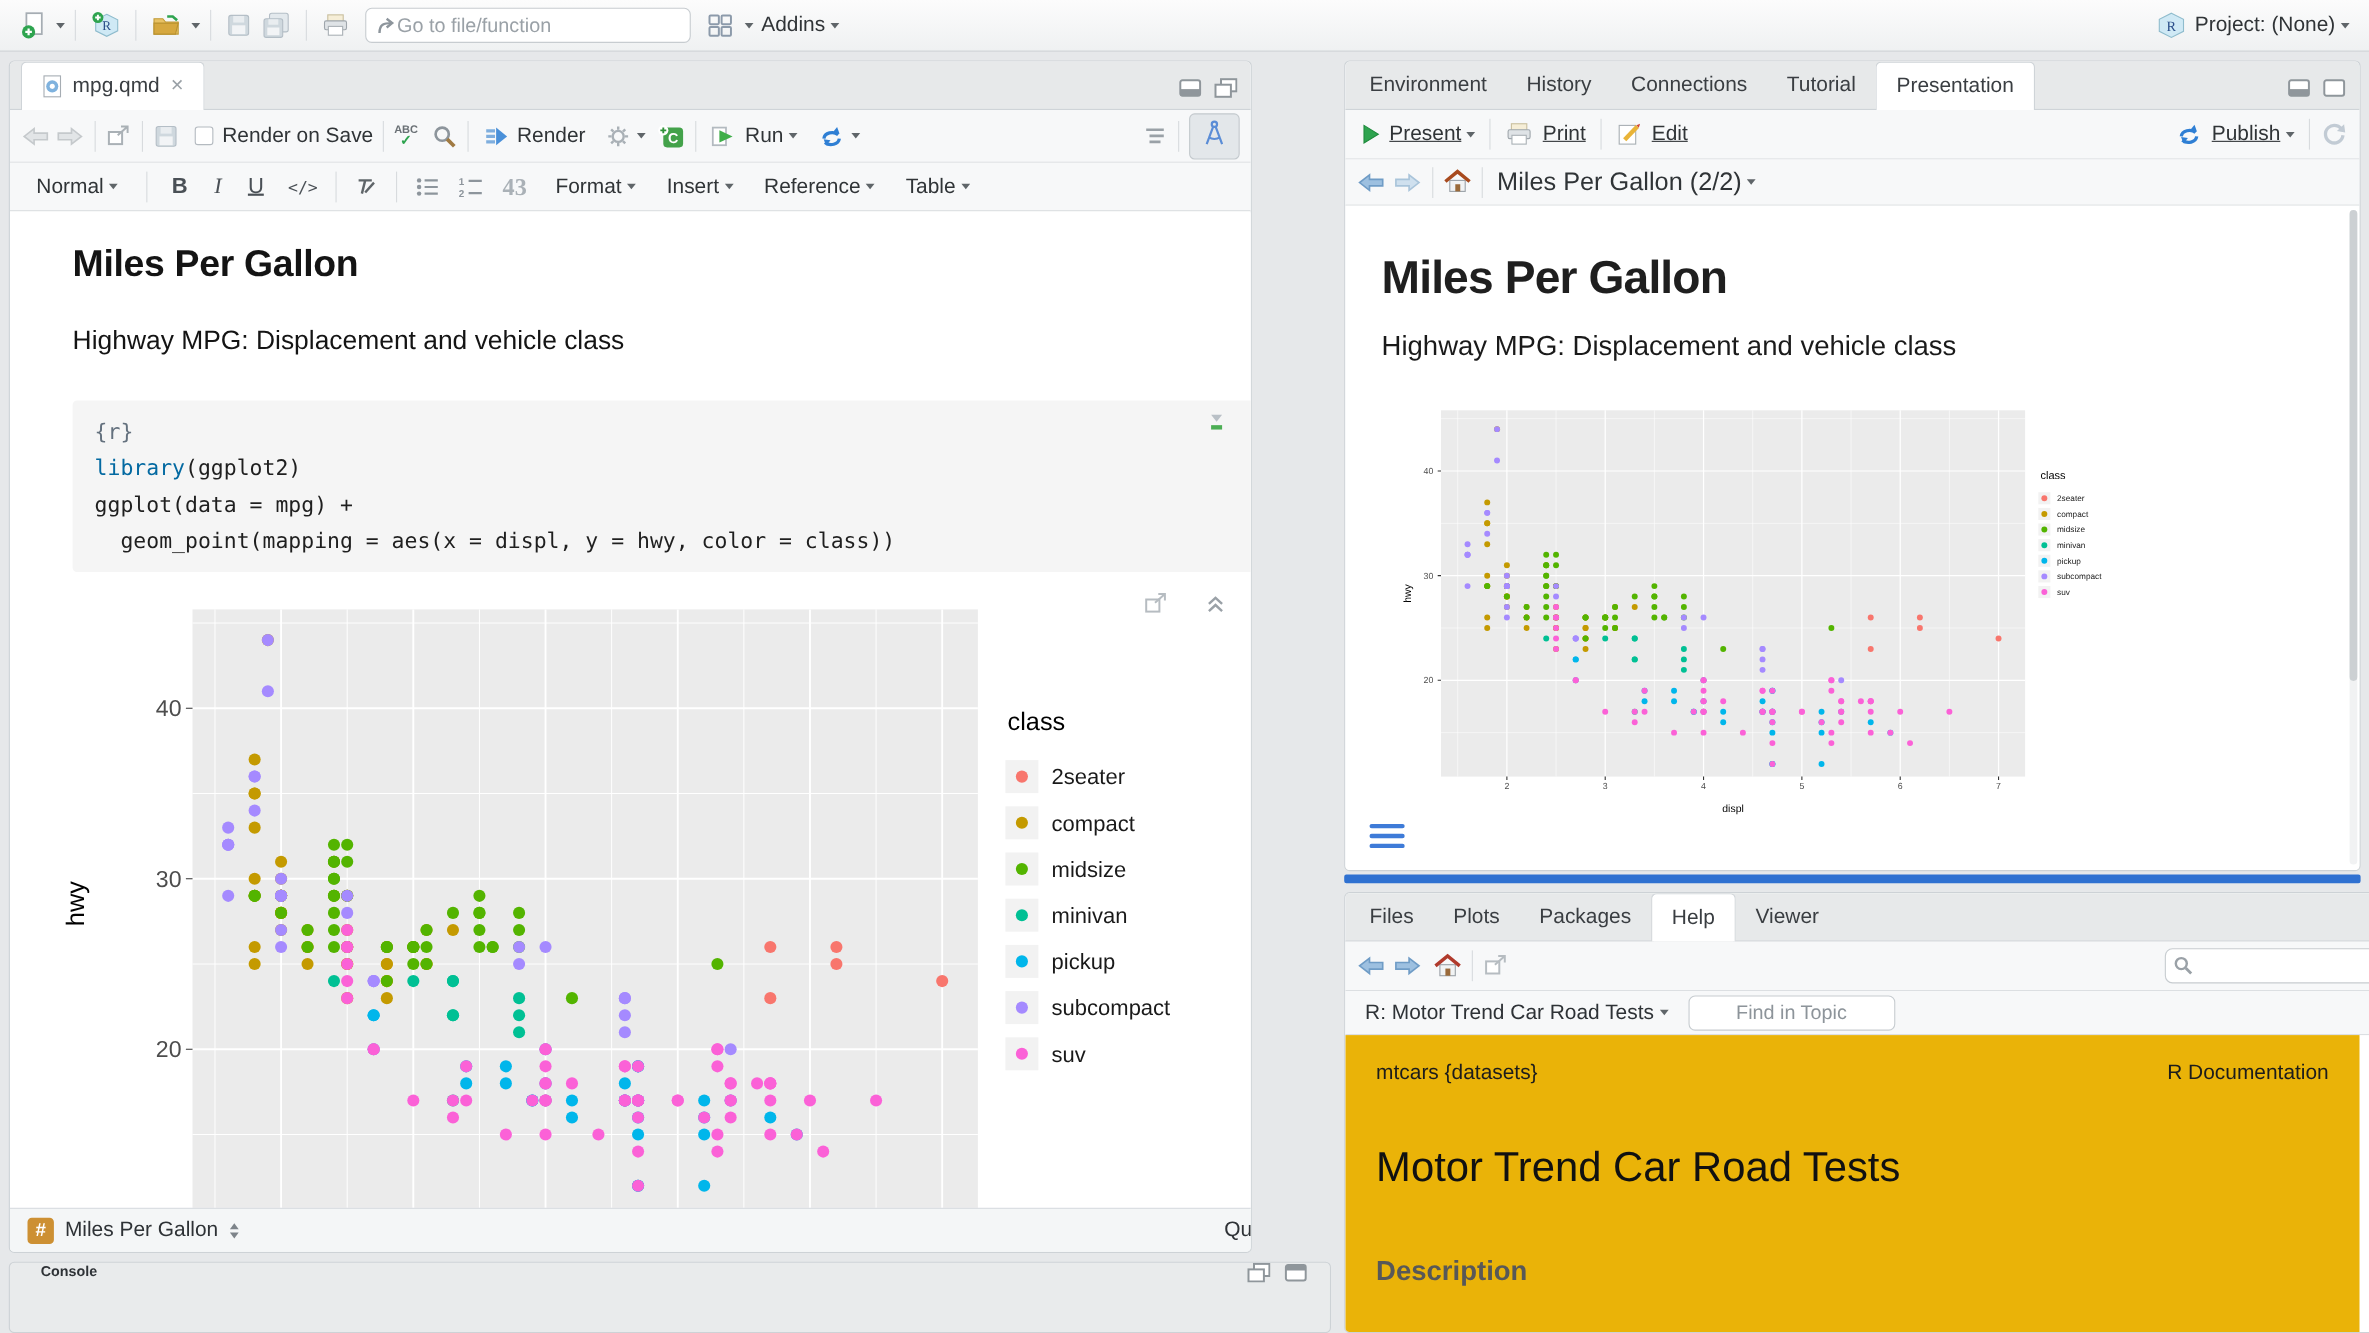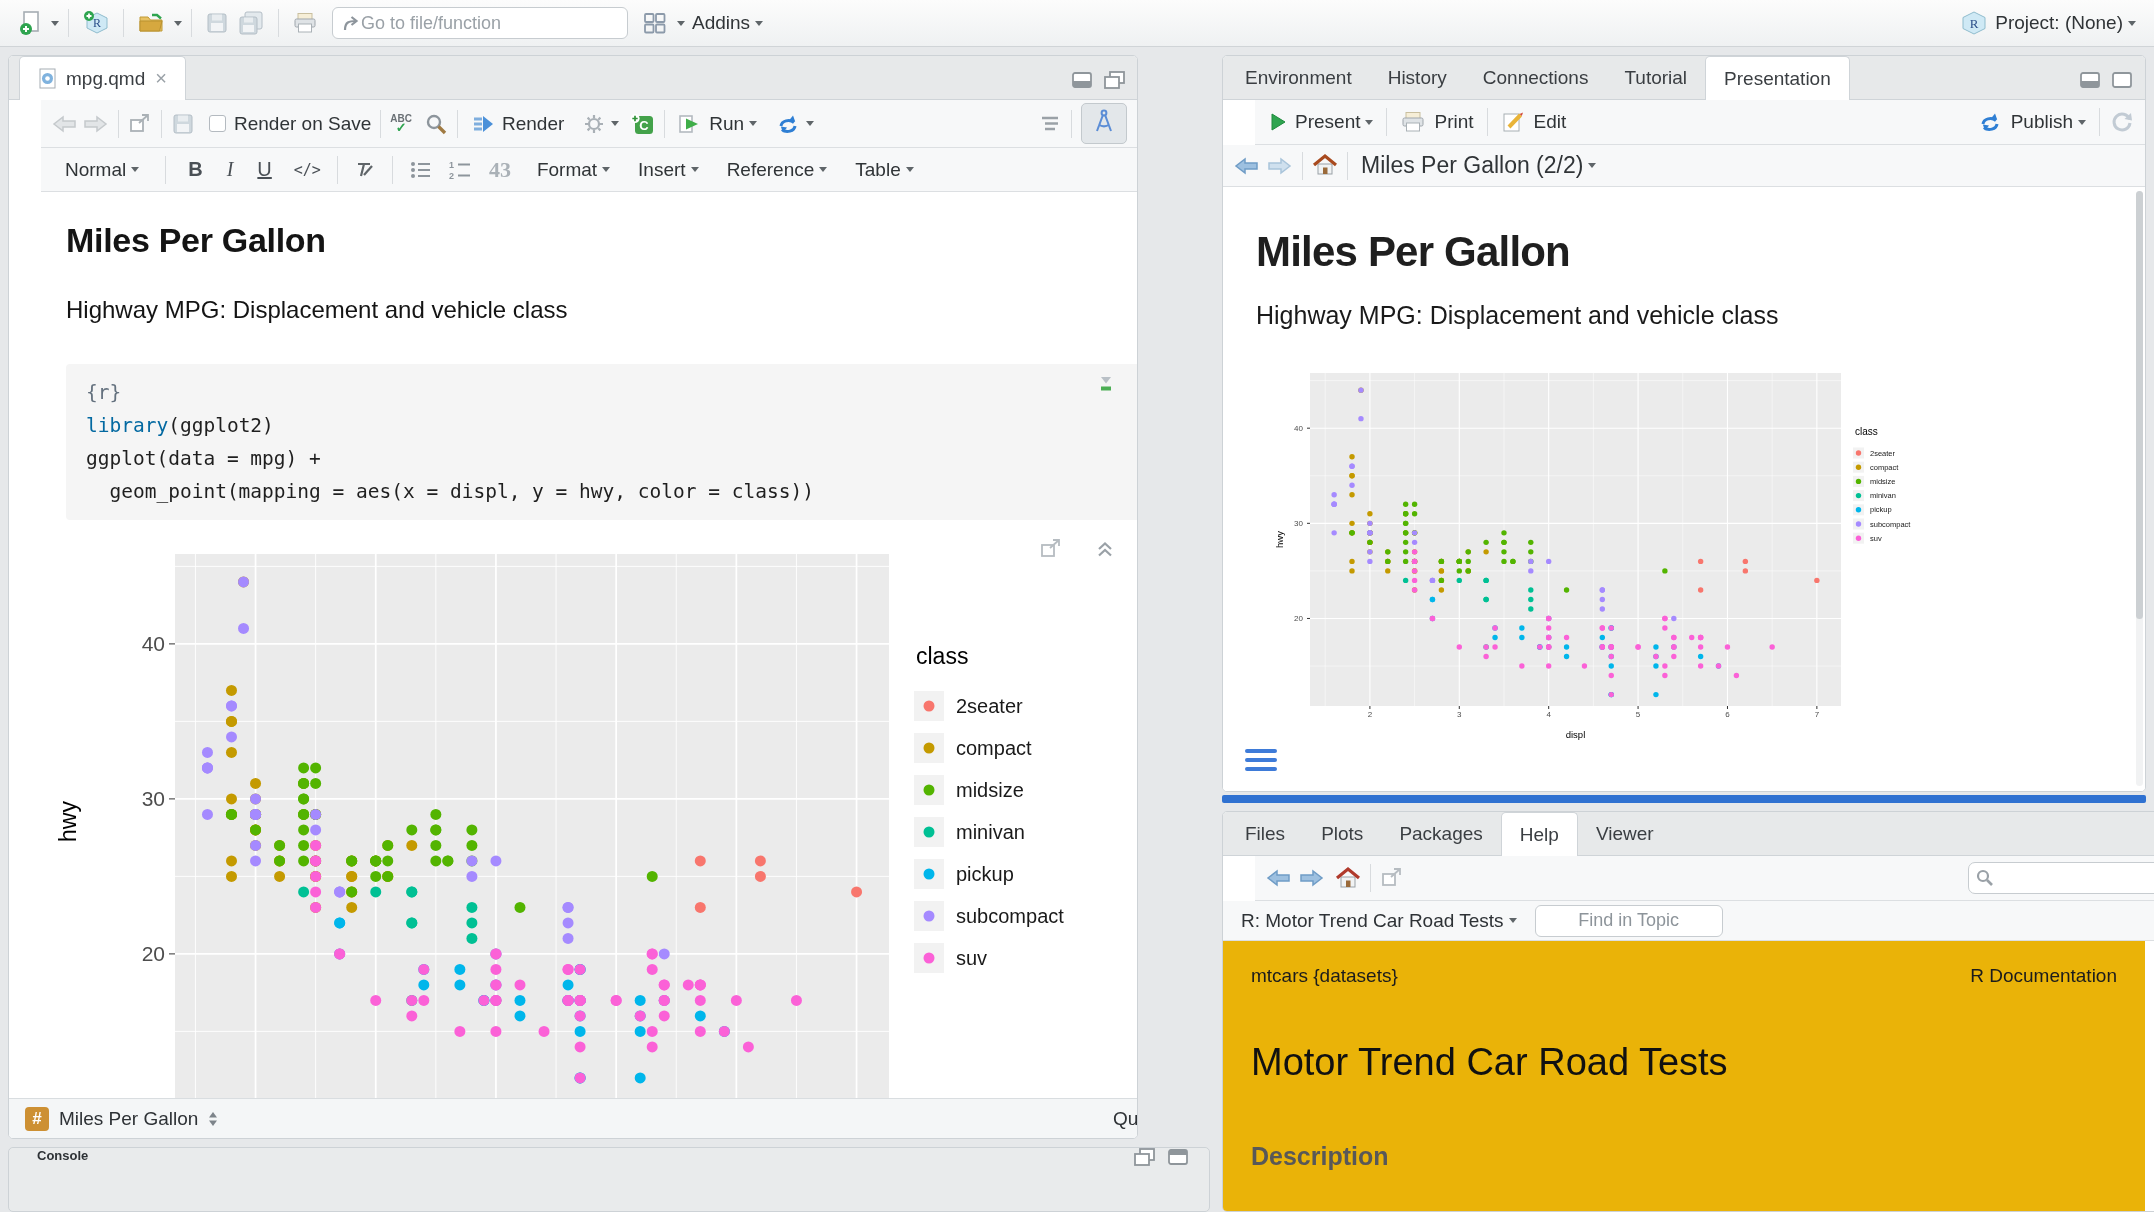--- a/index.html
+++ b/index.html
@@ -33,22 +33,22 @@
 
   .tabbar { height:44px; background:#e7e9ea; display:flex; align-items:flex-end;
     border-bottom:1px solid #cfd4d8; }
   .tab { height:43px; display:flex; align-items:center; padding:0 18px; font-size:19px;
     color:#3a3e42; position:relative; }
   .tab.active { background:#fff; border:1px solid #cfd4d8; border-bottom:none; border-radius:5px 5px 0 0;
     height:44px; margin-bottom:-1px; }
   .winctl { margin-left:auto; display:flex; align-items:center; gap:10px; padding:0 12px 10px 0; }
 
   .toolbar { height:48px; background:#f7f8f9; border-bottom:1px solid #dcdfe2;
-    display:flex; align-items:center; padding:14px 10px; font-size:19px; color:#303437;margin-left:32px; }
-  .toolbar.thin { height:45px; }
+    display:flex; align-items:center; padding:14px 10px; font-size:19px; color:#303437; }
+  .toolbar.thin { height:45px;text-decoration:underline; }
   .navrow { height:42px; background:#f7f8f9; border-bottom:1px solid #dcdfe2;
     display:flex; align-items:center; padding:0 10px; font-size:23px; color:#303437; }
 
   .cb { width:17px; height:17px; border:1px solid #b4bac0; border-radius:3px; background:#fff;
     display:inline-block; margin-right:8px; }
   .abc { font-size:10px; font-weight:bold; color:#6a7075; line-height:9px; text-align:center; }
   .abc span { color:#2ea44f; font-size:13px; }
   .bld { font-weight:bold; font-size:20px; }
   .itl { font-style:italic; font-family:"Liberation Serif",serif; font-size:20px; }
   .und { text-decoration:underline; font-size:20px; }

